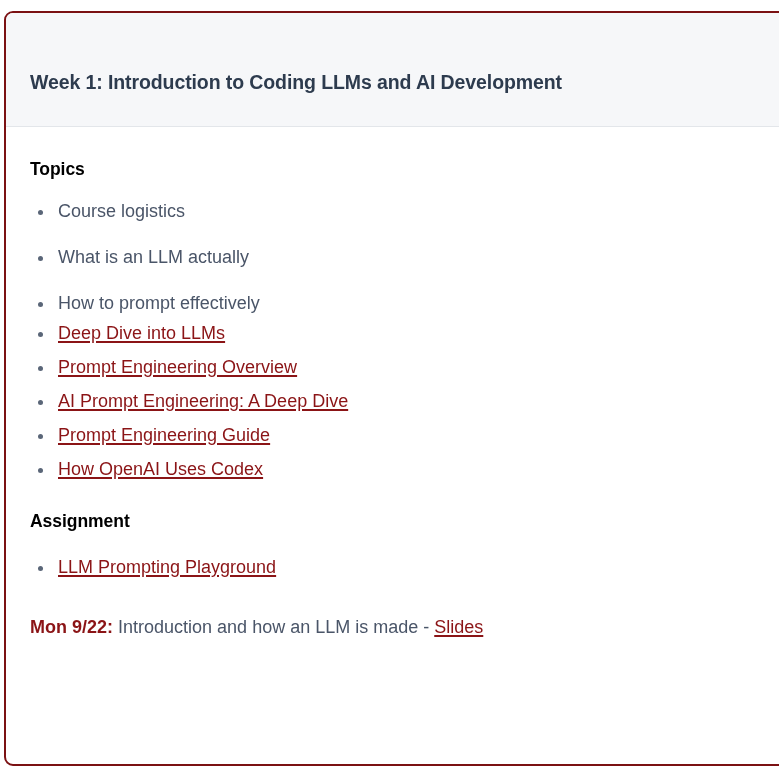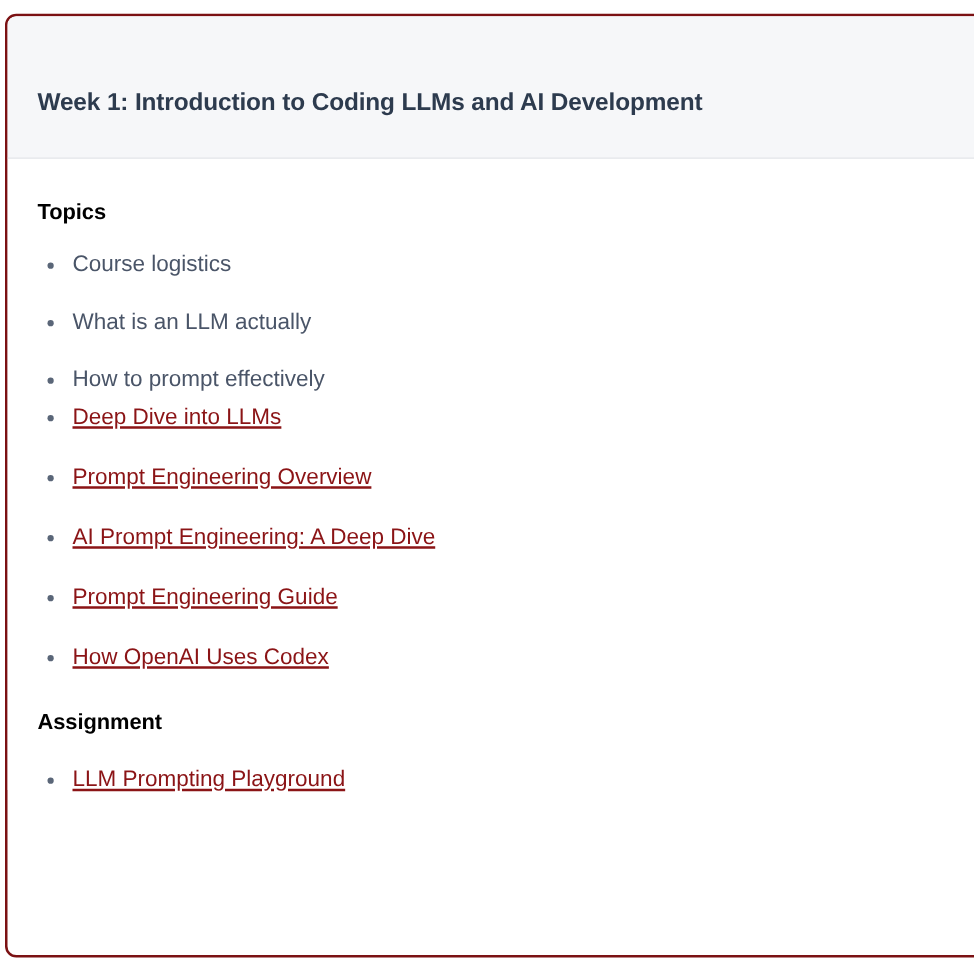--- a/index.html
+++ b/index.html
@@ -80,21 +80,21 @@
     position: absolute;
     left: 8px;
     top: 8px;
     width: 5px;
     height: 5px;
     border-radius: 50%;
     background: #5a6678;
   }
   .topics-list li  { margin-top: 28px; }
   .topics-list li:first-child { margin-top: 22px; }
-  .reading-list li { margin-top: 30px; }
+  .reading-list li { margin-top: 16px; }
   .reading-list li:first-child { margin-top: 12px; }
   .assignment-list li { margin-top: 26px; }
 
   .res-link {
     color: #8b1416;
     text-decoration: underline;
     text-underline-offset: 2px;
     text-decoration-thickness: 1.5px;
     cursor: pointer;
   }
@@ -154,15 +154,21 @@
       </li>
     </ul>
 
     <h3 class="section-heading heading-assignment">Assignment</h3>
     <ul class="item-list assignment-list">
       <li>
         <a class="res-link">LLM Prompting Playground</a>
       </li>
     </ul>
 
+    <p class="session-line session-mon">
+      <span class="session-date">Mon 9/22:</span>
+      <span>Introduction and how an LLM is made</span>
+      <span class="session-sep">-</span>
+      <a class="res-link">Slides</a>
+    </p>
 
   </div>
 </div>
 
 </body></html>

